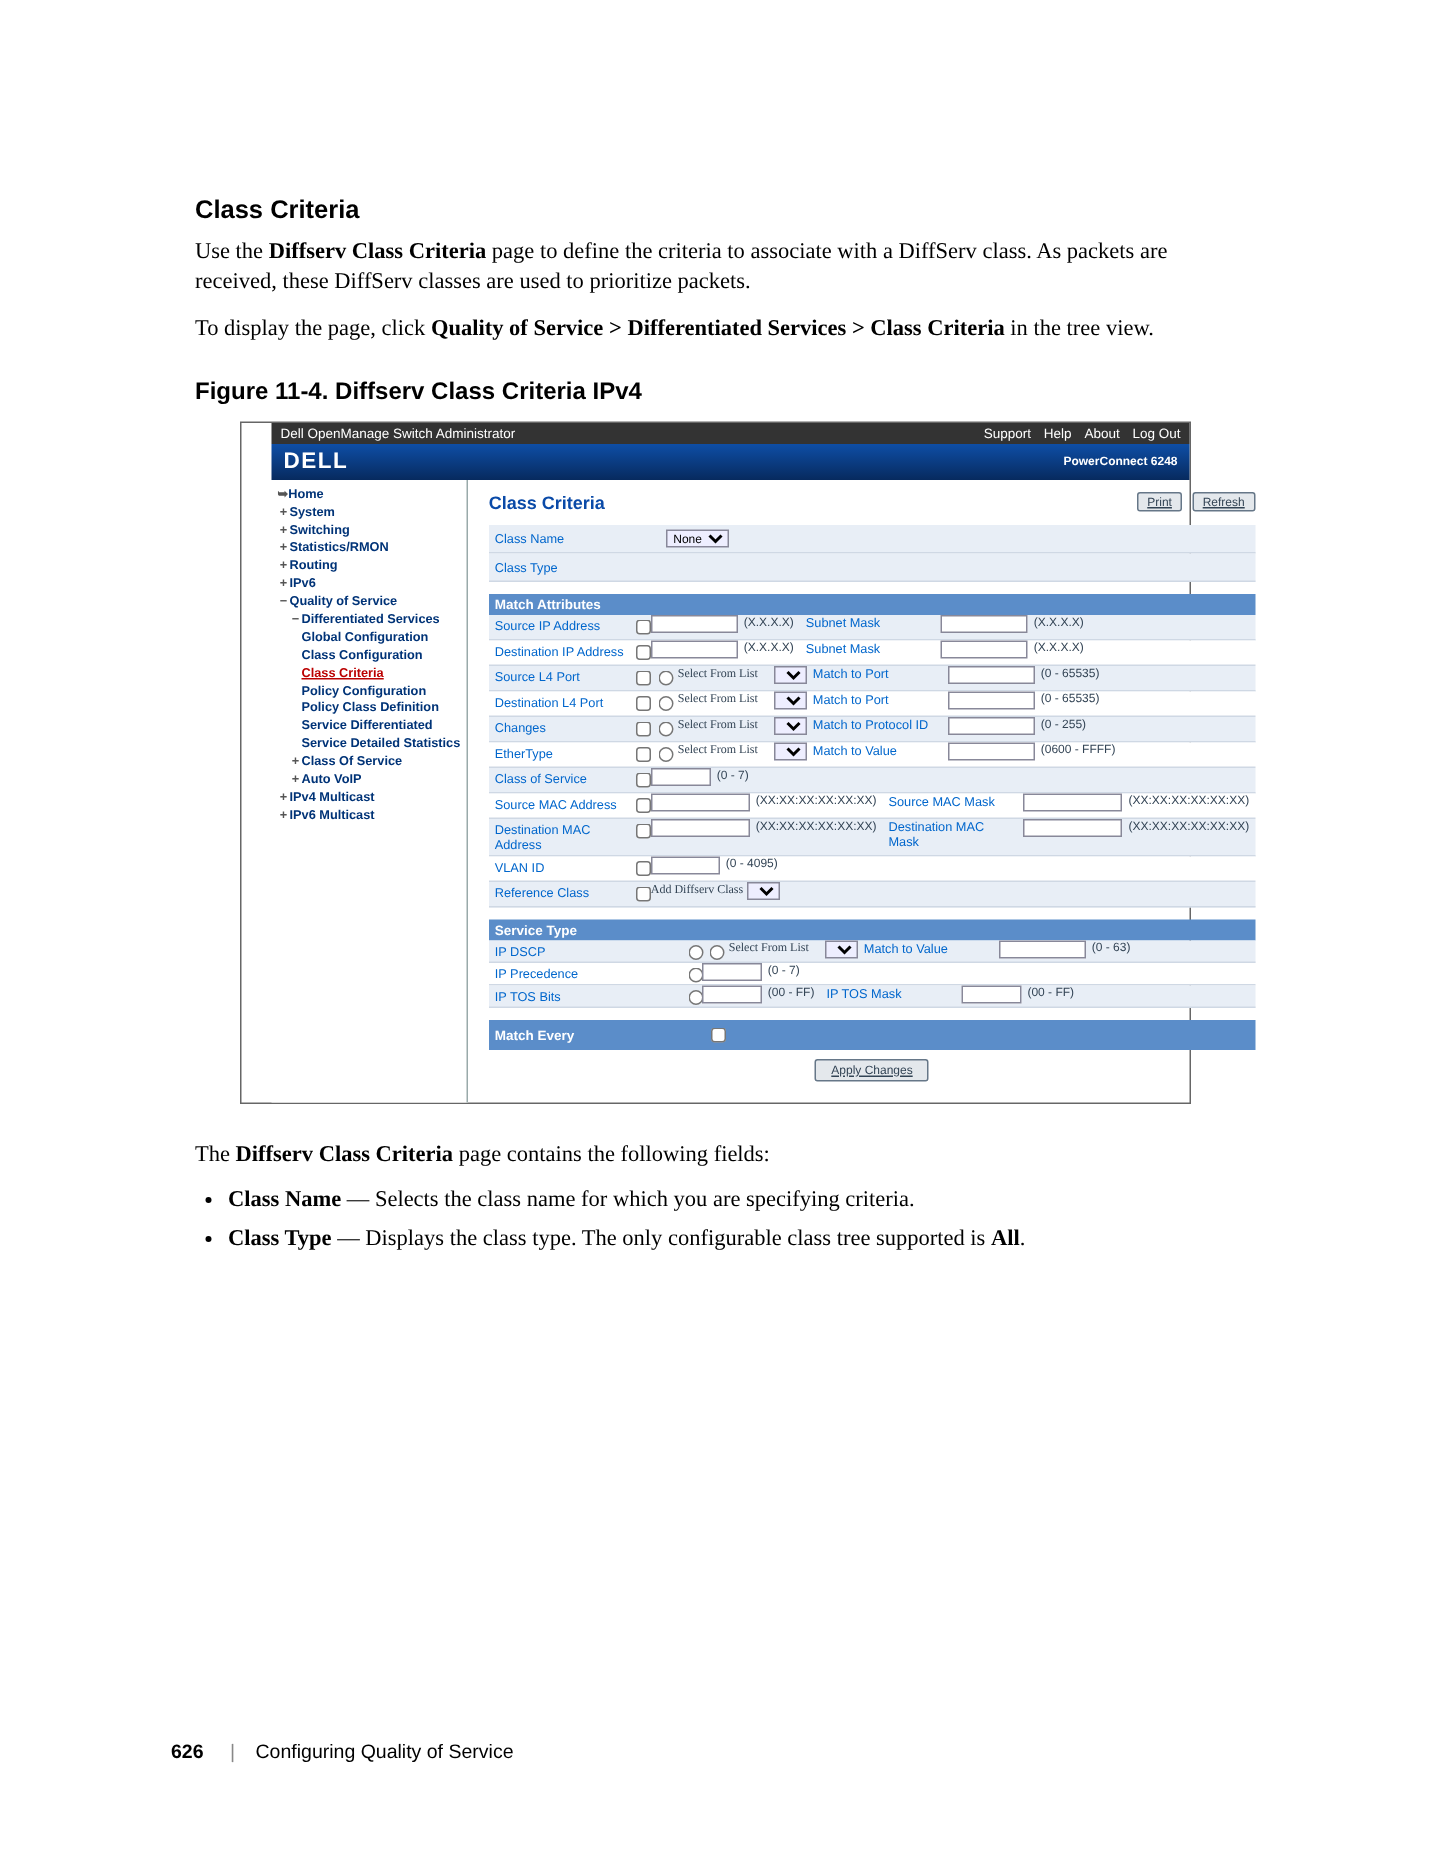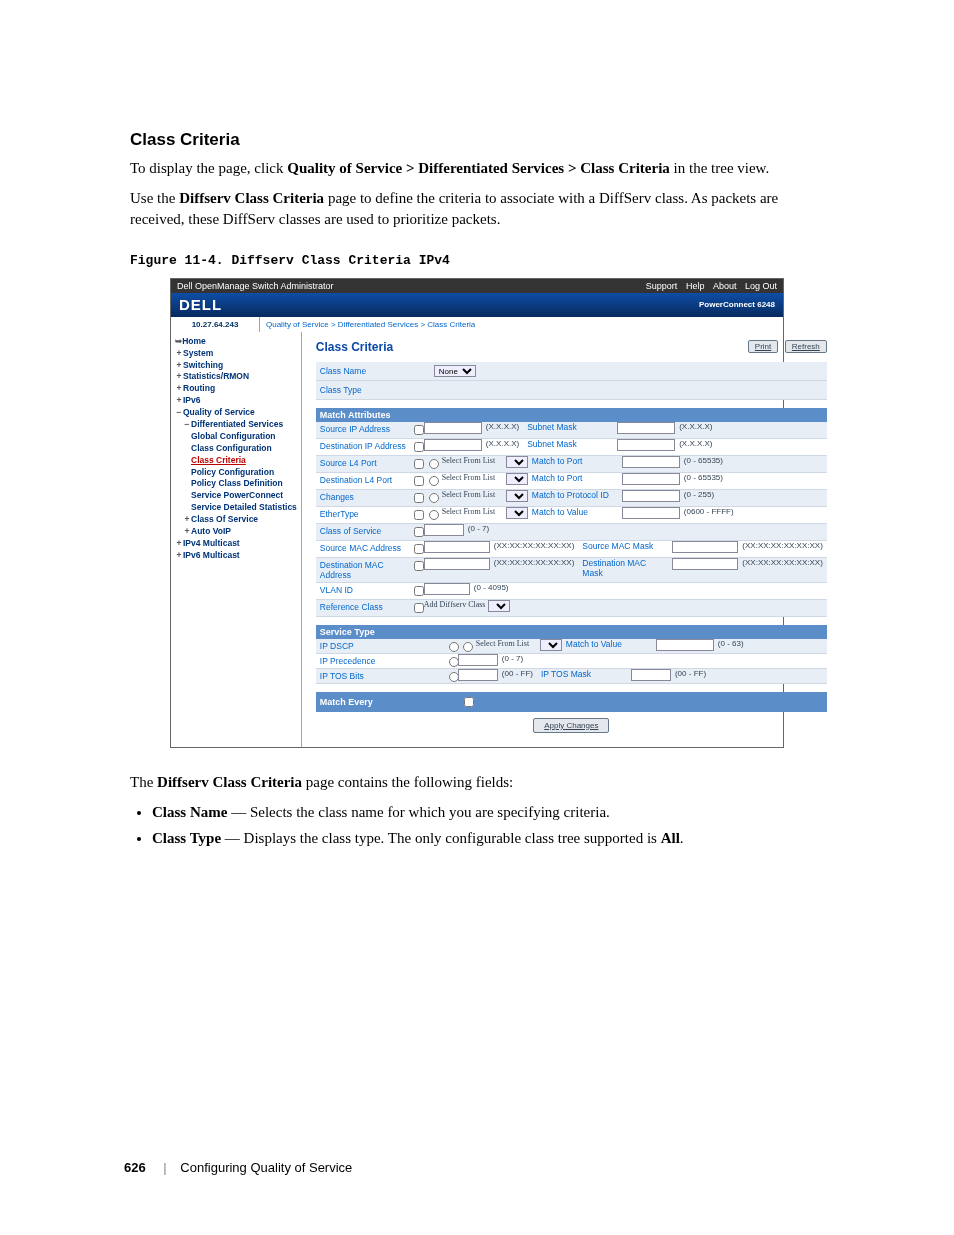--- a/index.html
+++ b/index.html
@@ -21,47 +21,48 @@
     font-family: Arial, Helvetica, sans-serif;
     font-weight: bold;
     font-size: 17px;
     margin: 0 0 8px 0;
   }
   p.body-text {
     margin: 0 0 10px 0;
     line-height: 1.35;
   }
   .figure-caption {
-    font-family: Liberation Mono, monospace;
+    font-family: Liberation Sans, sans-serif;
     font-weight: bold;
-    font-size: 13px;
+    font-size: 16px;
     margin: 24px 0 10px 0;
   }
   .bold { font-weight: bold; }
   ul.fields { margin: 4px 0 0 22px; padding: 0; }
   ul.fields li { margin: 6px 0; line-height: 1.35; }
   .footer {
     position: absolute;
     bottom: 60px;
-    left: 124px;
+    left: 114px;
     font-family: Arial, Helvetica, sans-serif;
     font-size: 13px;
   }
   .footer .pnum { font-weight: bold; margin-right: 14px; }
   .footer .sep { color: #888; margin-right: 10px; }
 
   
   .shot {
     width: 612px;
     margin: 0 auto 24px auto;
     border: 1px solid #666;
     font-family: Arial, Helvetica, sans-serif;
     font-size: 9px;
     color: #333;
     background: #fff;
+    padding-left: 20px;
   }
   .titlebar {
     display: flex; justify-content: space-between; align-items: center;
     background: #333; color: #fff; padding: 2px 6px; font-size: 9px;
   }
   .titlebar .tlinks span { margin-left: 6px; cursor: pointer; }
   .brandbar {
     background: #0b3a7a;
     background: linear-gradient(#0e4ea6, #072a5e);
     height: 24px; display: flex; justify-content: space-between; align-items: center;
@@ -130,24 +131,24 @@
   .simple-row .cell-label{width:110px;}
 </style>
 </head>
 <body>
 
 <div class="page">
 
   <h2 class="section-title">Class Criteria</h2>
 
   <p class="body-text">
-    <span>To display the page, click </span><span class="bold">Quality of Service &gt; Differentiated Services &gt; Class Criteria</span><span> in the tree view.</span>
+    <span>Use the </span><span class="bold">Diffserv Class Criteria</span><span> page to define the criteria to associate with a DiffServ class. As packets are received, these DiffServ classes are used to prioritize packets.</span>
   </p>
   <p class="body-text">
-    <span>Use the </span><span class="bold">Diffserv Class Criteria</span><span> page to define the criteria to associate with a DiffServ class. As packets are received, these DiffServ classes are used to prioritize packets.</span>
+    <span>To display the page, click </span><span class="bold">Quality of Service &gt; Differentiated Services &gt; Class Criteria</span><span> in the tree view.</span>
   </p>
 
   <div class="figure-caption">Figure 11-4.   Diffserv Class Criteria IPv4</div>
 
   <div class="shot">
 
     <div class="titlebar">
       <span>Dell OpenManage Switch Administrator</span>
       <span class="tlinks">
         <span>Support</span>
@@ -155,46 +156,38 @@
         <span>About</span>
         <span>Log Out</span>
       </span>
     </div>
 
     <div class="brandbar">
       <span class="dell-logo">DELL</span>
       <span class="brand-model">PowerConnect 6248</span>
     </div>
 
-    <div class="crumbrow">
-      <div class="ip-box">10.27.64.243</div>
-      <div class="crumbs">
-        <a>Quality of Service</a> &gt;
-        <a>Differentiated Services</a> &gt;
-        <a>Class Criteria</a>
-      </div>
-    </div>
 
     <div class="main">
 
       <div class="tree">
         <div class="node lvl0"><span class="ic">➥</span><span>Home</span></div>
         <div class="node lvl0"><span class="exp">+</span><span>System</span></div>
         <div class="node lvl0"><span class="exp">+</span><span>Switching</span></div>
         <div class="node lvl0"><span class="exp">+</span><span>Statistics/RMON</span></div>
         <div class="node lvl0"><span class="exp">+</span><span>Routing</span></div>
         <div class="node lvl0"><span class="exp">+</span><span>IPv6</span></div>
         <div class="node lvl0"><span class="exp">−</span><span>Quality of Service</span></div>
         <div class="node lvl1"><span class="exp">−</span><span>Differentiated Services</span></div>
         <div class="node lvl2"><span>Global Configuration</span></div>
         <div class="node lvl2"><span>Class Configuration</span></div>
         <div class="node lvl2 sel"><span>Class Criteria</span></div>
         <div class="node lvl2"><span>Policy Configuration</span></div>
         <div class="node lvl2"><span>Policy Class Definition</span></div>
-        <div class="node lvl2"><span>Service PowerConnect</span></div>
+        <div class="node lvl2"><span>Service Differentiated</span></div>
         <div class="node lvl2"><span>Service Detailed Statistics</span></div>
         <div class="node lvl1"><span class="exp">+</span><span>Class Of Service</span></div>
         <div class="node lvl1"><span class="exp">+</span><span>Auto VoIP</span></div>
         <div class="node lvl0"><span class="exp">+</span><span>IPv4 Multicast</span></div>
         <div class="node lvl0"><span class="exp">+</span><span>IPv6 Multicast</span></div>
       </div>
 
       <div class="content">
         <div class="ct-header">
           <div class="ct-title">Class Criteria</div>

